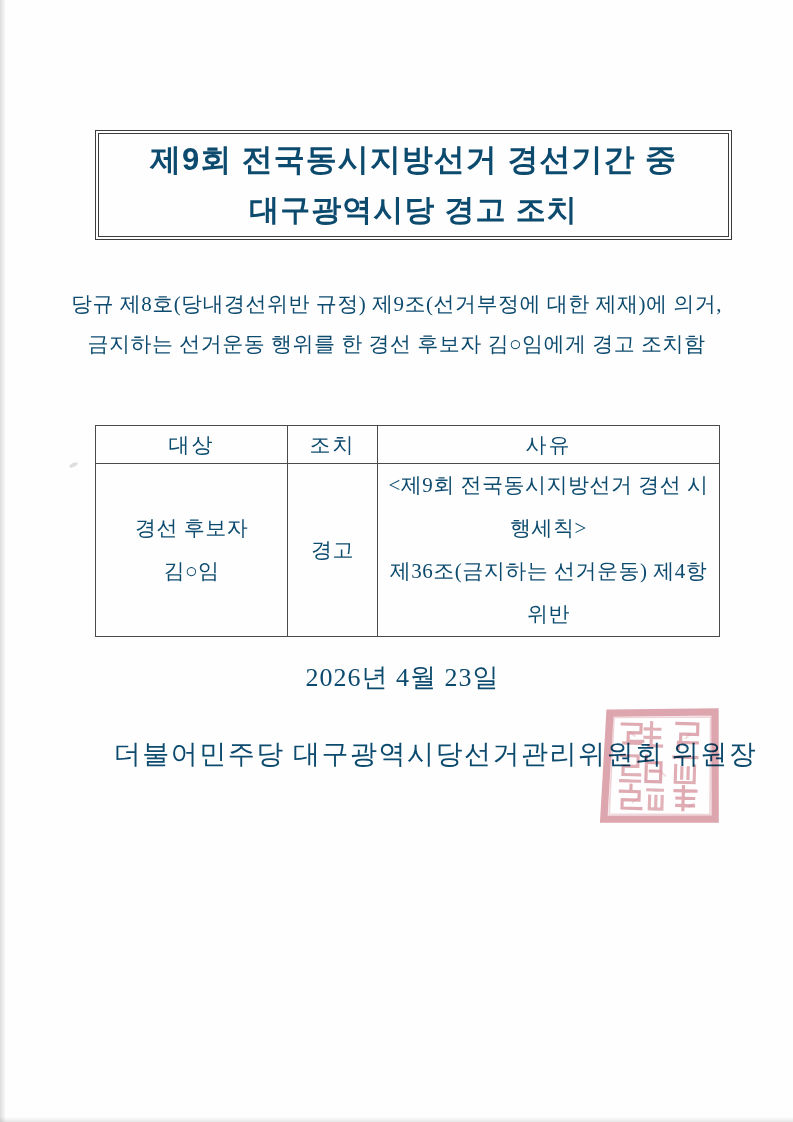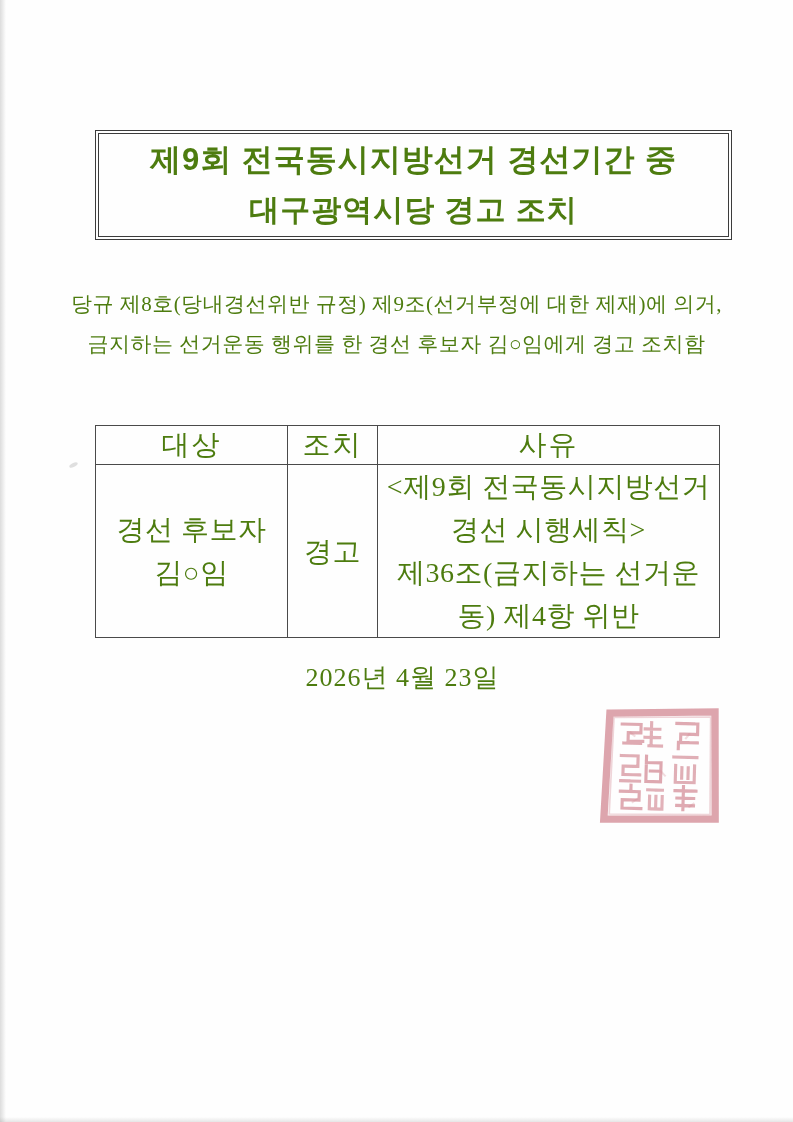--- a/index.html
+++ b/index.html
@@ -1,20 +1,20 @@
 <!DOCTYPE html>
 <html lang="ko"><head>
 <meta charset="utf-8">
 <style>
   html,body{margin:0;padding:0;background:#ffffff;}
   .page{
     position:relative;
     width:793px;height:1122px;
     background:#fefefe;
-    color:#4d7c0f;
+    color:#0c4a6e;
     font-family:"Liberation Serif","DejaVu Serif",serif;
     overflow:hidden;
   }
   
   .artifact-left{
     position:absolute;left:0;top:0;width:6px;height:100%;
     background:linear-gradient(to right, rgba(100,100,100,.22), rgba(255,255,255,0));
     pointer-events:none;
   }
   .artifact-bottom{
@@ -42,21 +42,21 @@
   .body-par{
     position:absolute;left:36px;right:36px;top:284px;
     text-align:center;
     font-size:21px;line-height:40px;
     letter-spacing:.5px;
   }
   
   .notice-table{
     position:absolute;left:95px;top:425px;width:624px;
     border-collapse:collapse;table-layout:fixed;
-    font-size:28px;
+    font-size:21px;
   }
   .notice-table th,.notice-table td{
     border:1.5px solid #4a4a4a;
     text-align:center;vertical-align:middle;
     font-weight:normal;
     padding:0;
   }
   .notice-table th{height:37px;letter-spacing:2px;}
   .notice-table td{height:139px;line-height:43px;letter-spacing:.5px;}
   .col-target{width:192px;}
@@ -125,20 +125,21 @@
         <td>
           <div>&lt;제9회 전국동시지방선거 경선 시행세칙&gt;</div>
           <div>제36조(금지하는 선거운동) 제4항 위반</div>
         </td>
       </tr>
     </tbody>
   </table>
 
   <div class="date-line">2026년 4월 23일</div>
 
+  <div class="sig-line">더불어민주당 대구광역시당선거관리위원회 위원장</div>
 
   <svg class="seal" viewBox="0 0 120 120" aria-hidden="true">
     <g fill="none" stroke="#cf7d89" stroke-linecap="square">
 
       <path d="M10 12 L110 8 L113 110 L7 113 Z" stroke-width="7" stroke-opacity=".75"></path>
       <path d="M14 16 L106 13 L108 106 L12 108 Z" stroke-width="1.6" stroke-opacity=".35"></path>
 
       <path d="M22 22 h18 v8 h-12 v8 h14 M24 40 h16" stroke-width="3" stroke-opacity=".7"></path>
       <path d="M50 20 v20 m-6 -14 h14 m-14 8 h14 M48 42 h12" stroke-width="3" stroke-opacity=".65"></path>
       <path d="M74 20 h20 v10 h-16 v8 h18 m-20 6 v-6" stroke-width="3" stroke-opacity=".7" stroke-dasharray="7 2"></path>

